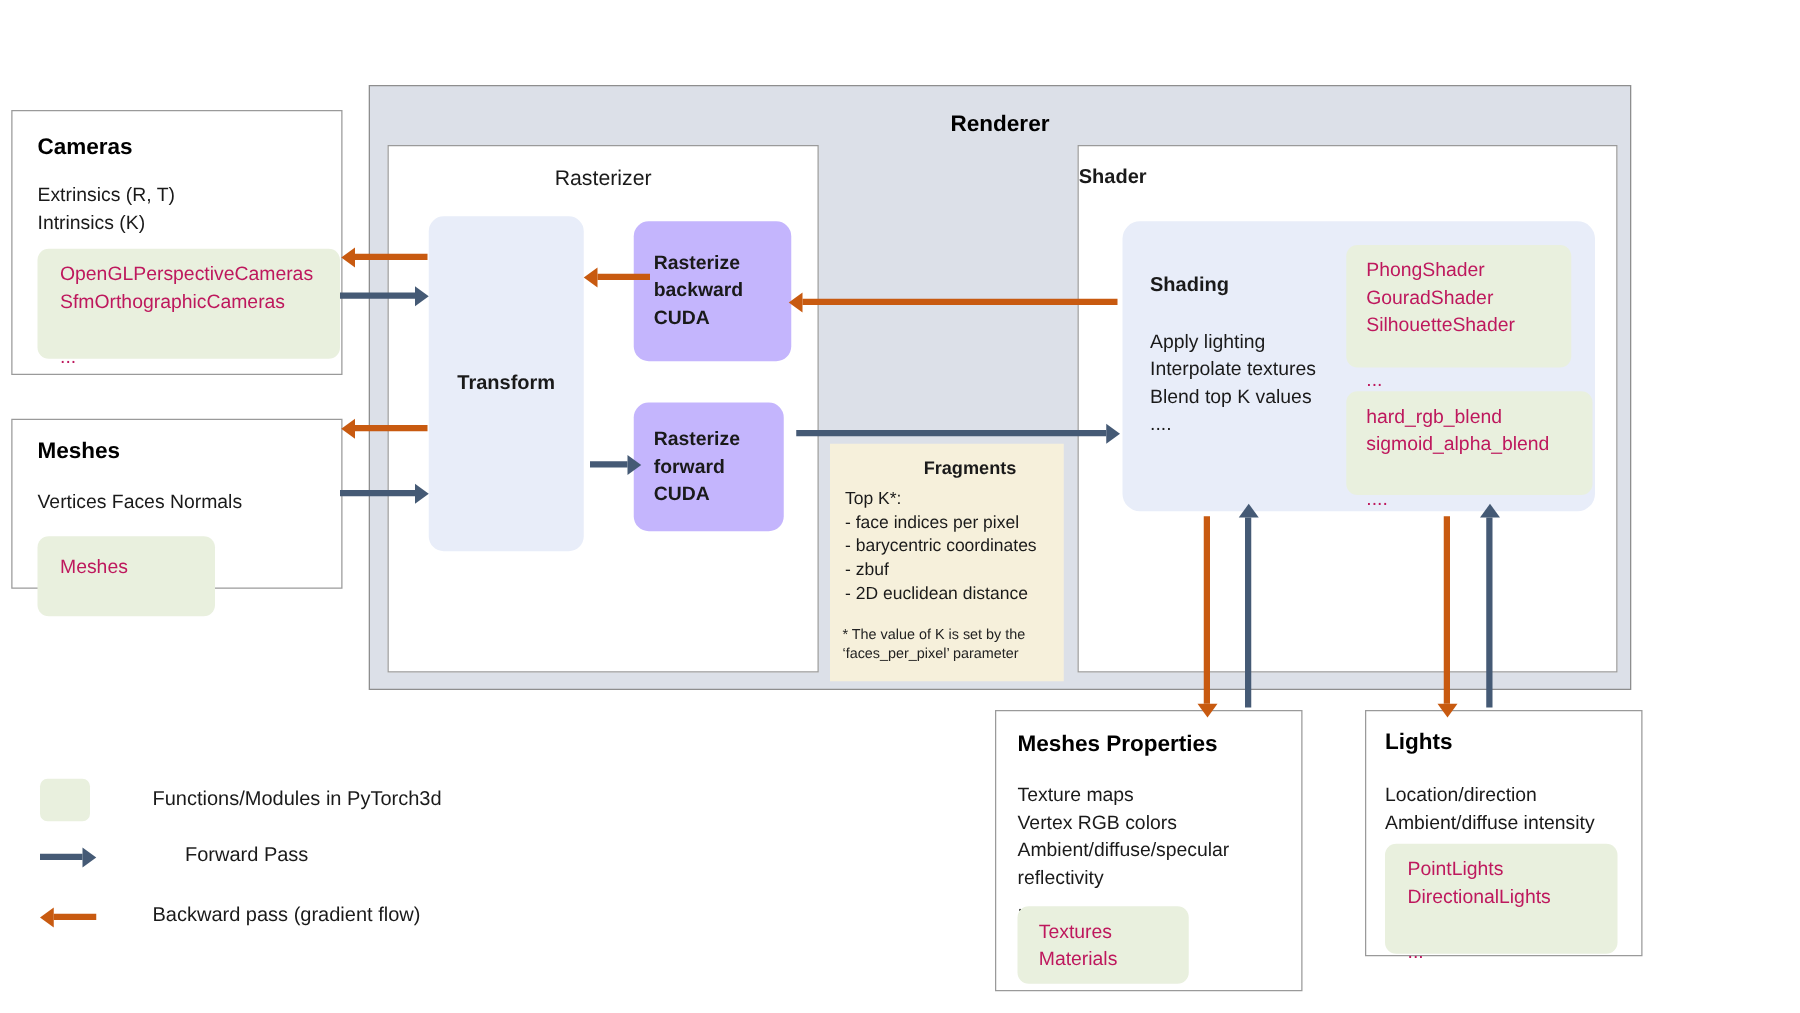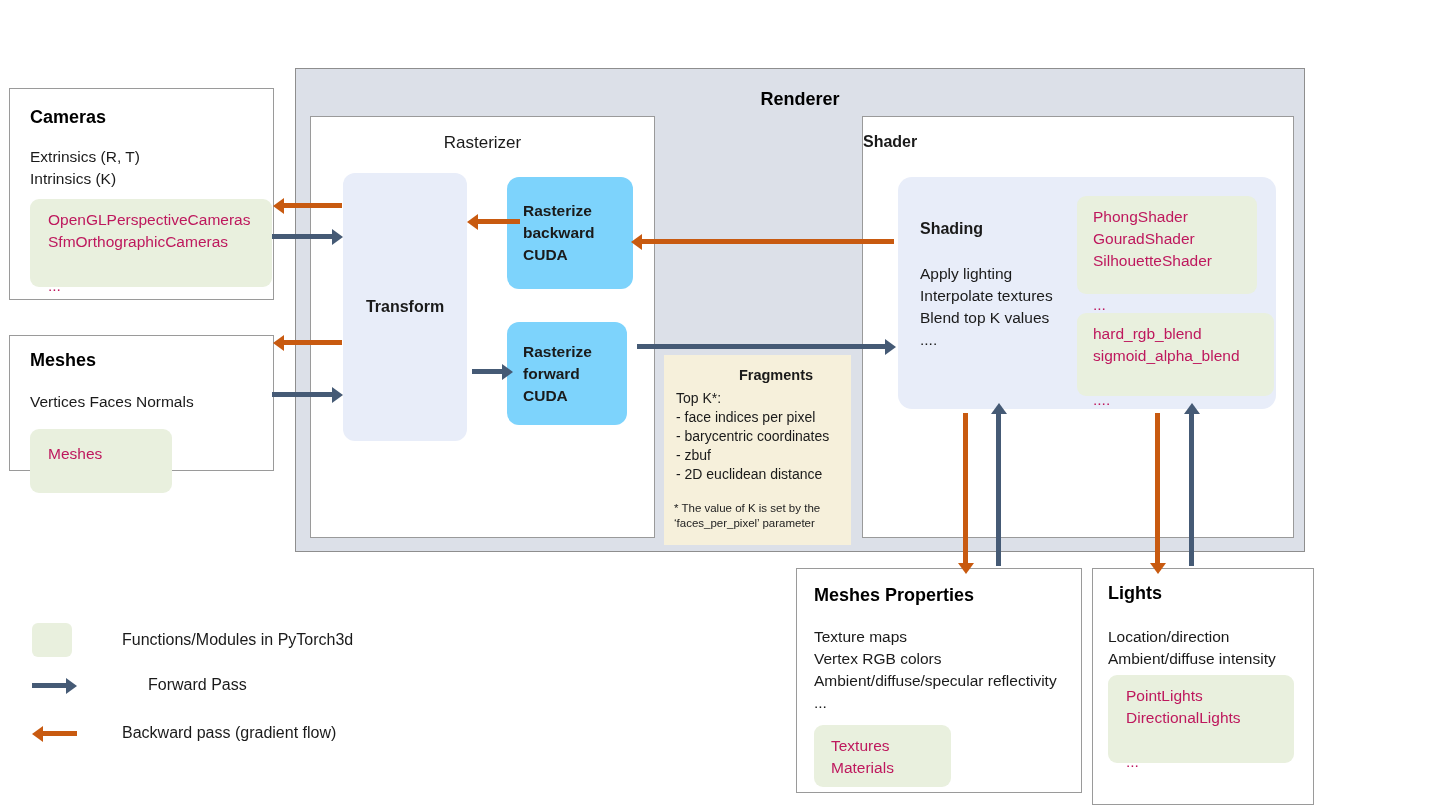--- a/index.html
+++ b/index.html
@@ -34,21 +34,21 @@
   
   #rasterizer{left:310px;top:116px;width:345px;height:422px;background:#fff;border:1px solid #9a9a9a;}
   #rasterizer-title{position:absolute;left:0;right:0;top:16px;text-align:center;font-weight:normal;font-size:17px;}
   #transform{
     left:343px;top:173px;width:124px;height:268px;
     background:#E8EDF9;border-radius:12px;
     display:flex;align-items:center;justify-content:center;
     font-weight:bold;font-size:16px;
   }
   .cuda-box{
-    background:#7dd3fc;border-radius:12px;
+    background:#c4b5fd;border-radius:12px;
     display:flex;align-items:center;padding-left:16px;
     font-weight:bold;font-size:15.5px;line-height:22px;white-space:pre-line;
   }
   #rast-backward{left:507px;top:177px;width:126px;height:112px;}
   #rast-forward{left:507px;top:322px;width:120px;height:103px;}
 
   
   #shader{left:862px;top:116px;width:432px;height:422px;background:#fff;border:1px solid #9a9a9a;}
   #shader-title{position:absolute;left:0;right:0;top:16px;text-align:left;font-weight:bold;font-size:16px;}
   #shading-panel{
@@ -74,26 +74,26 @@
   #cameras-title{position:absolute;left:20px;top:18px;}
   #cameras-text{position:absolute;left:20px;top:57px;}
   #cameras-green{position:absolute;left:20px;top:110px;width:224px;height:78px;padding:10px 0 0 18px;}
 
   #meshes{left:9px;top:335px;width:265px;height:136px;}
   #meshes-title{position:absolute;left:20px;top:14px;}
   #meshes-text{position:absolute;left:20px;top:55px;}
   #meshes-green{position:absolute;left:20px;top:93px;width:124px;height:50px;padding:14px 0 0 18px;}
 
   
-  #meshprops{left:796px;top:568px;width:286px;height:225px;}
+  #meshprops{left:796px;top:568px;width:246px;height:225px;}
   #meshprops-title{position:absolute;left:17px;top:16px;}
   #meshprops-text{position:absolute;left:17px;top:57px;}
   #meshprops-green{position:absolute;left:17px;top:156px;width:120px;height:52px;padding:10px 0 0 17px;}
 
-  #lights{left:1092px;top:568px;width:222px;height:237px;}
+  #lights{left:1092px;top:568px;width:222px;height:197px;}
   #lights-title{position:absolute;left:15px;top:14px;}
   #lights-text{position:absolute;left:15px;top:57px;}
   #lights-green{position:absolute;left:15px;top:106px;width:168px;height:78px;padding:10px 0 0 18px;}
 
   
   #legend{left:32px;top:618px;width:400px;height:160px;}
   .legend-row{position:absolute;left:0;display:flex;align-items:center;}
   .legend-label{font-size:16px;margin-left:0;color:#1a1a1a;}
   #legend-swatch{width:40px;height:34px;background:#E9F0DE;border-radius:6px;}
 

